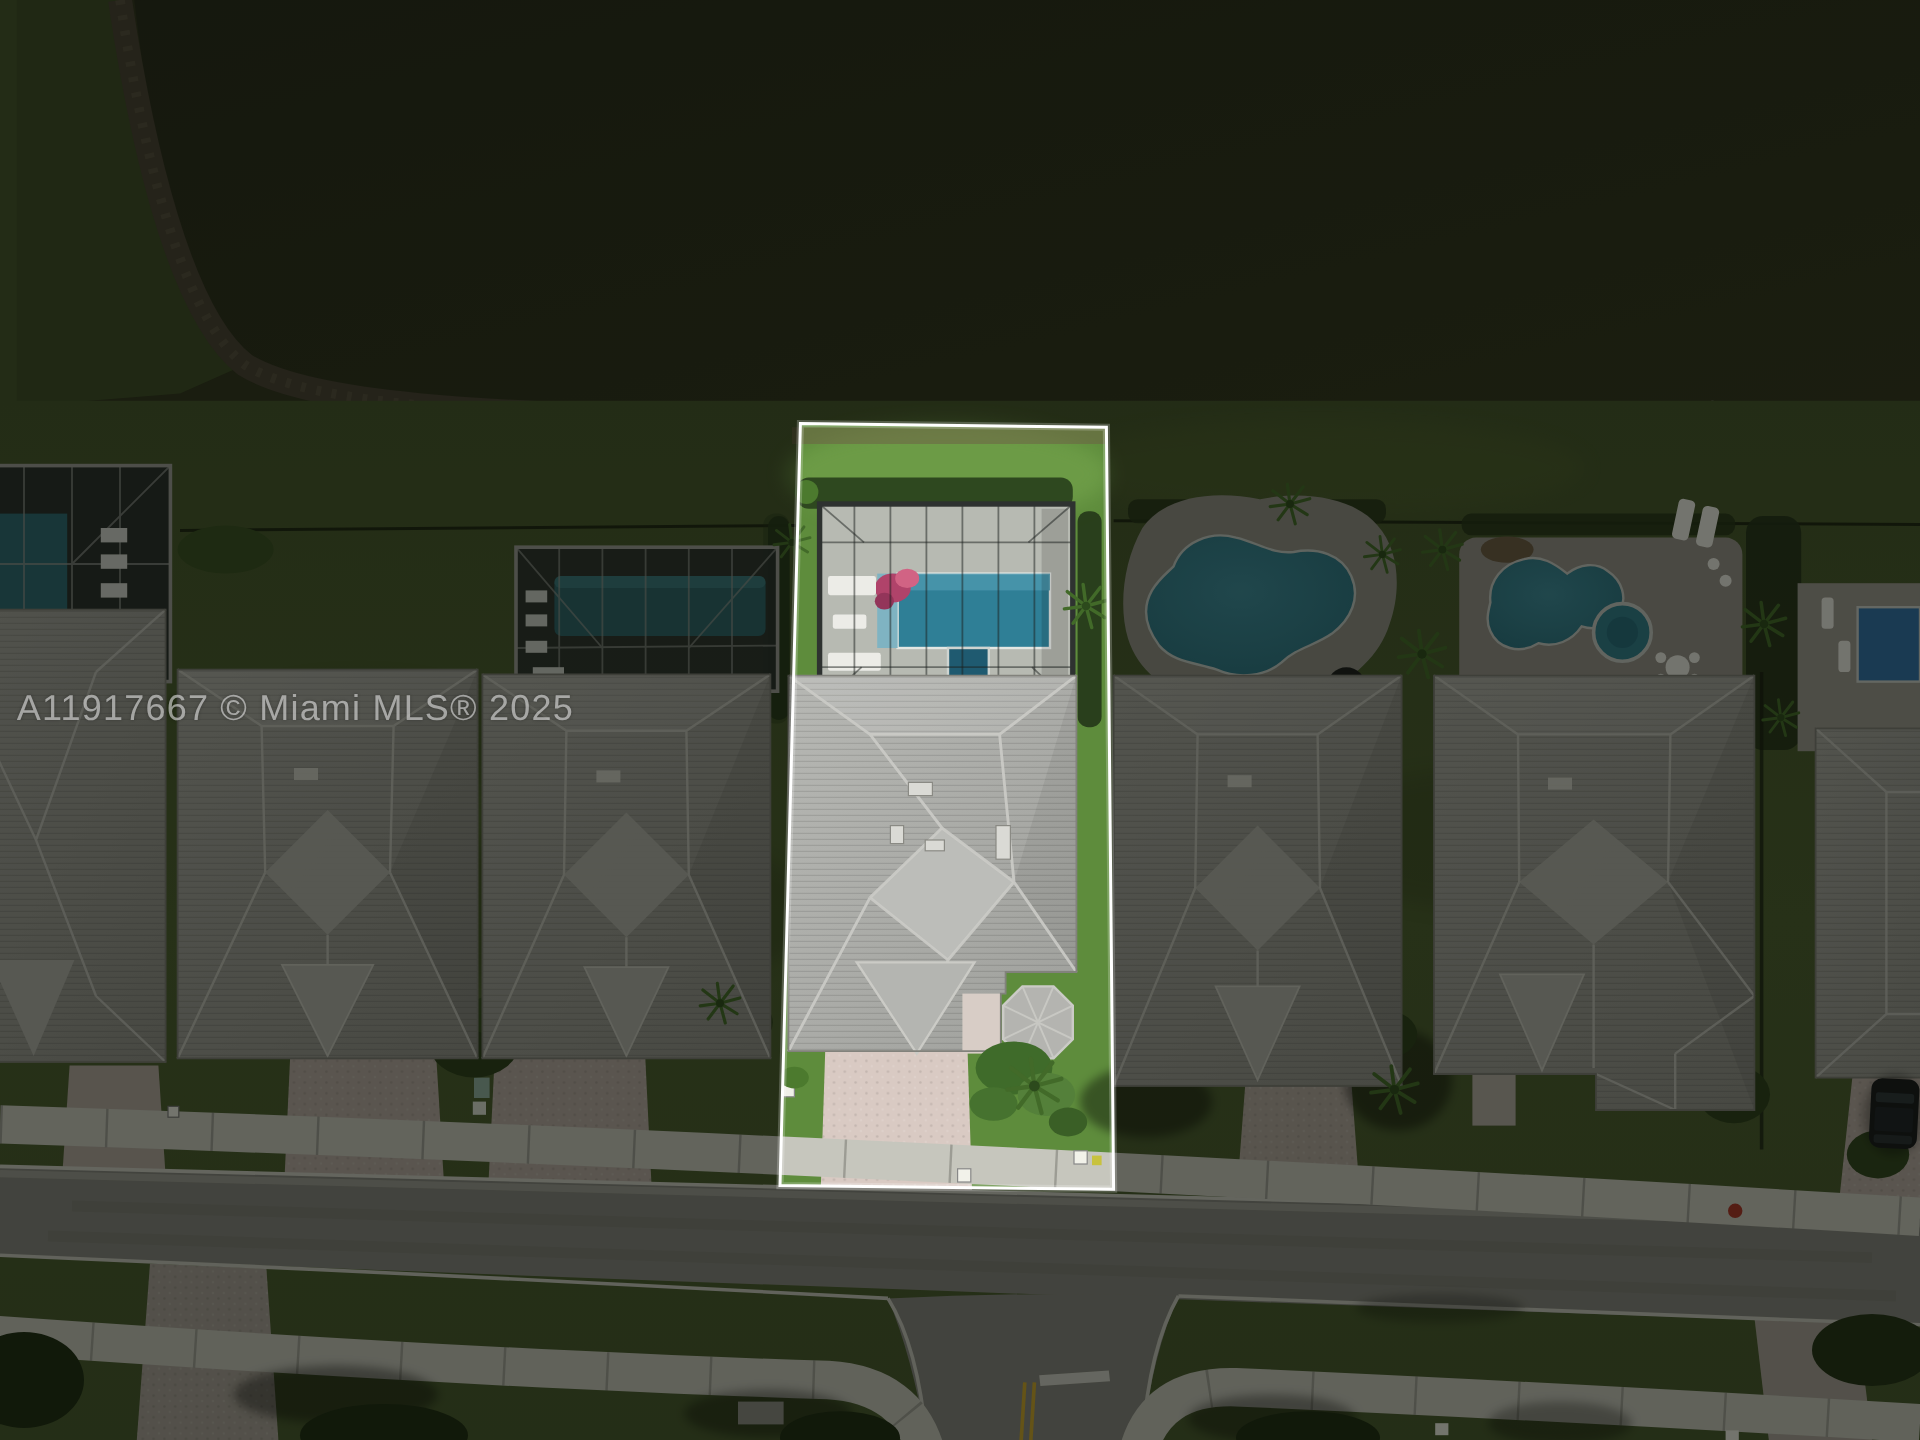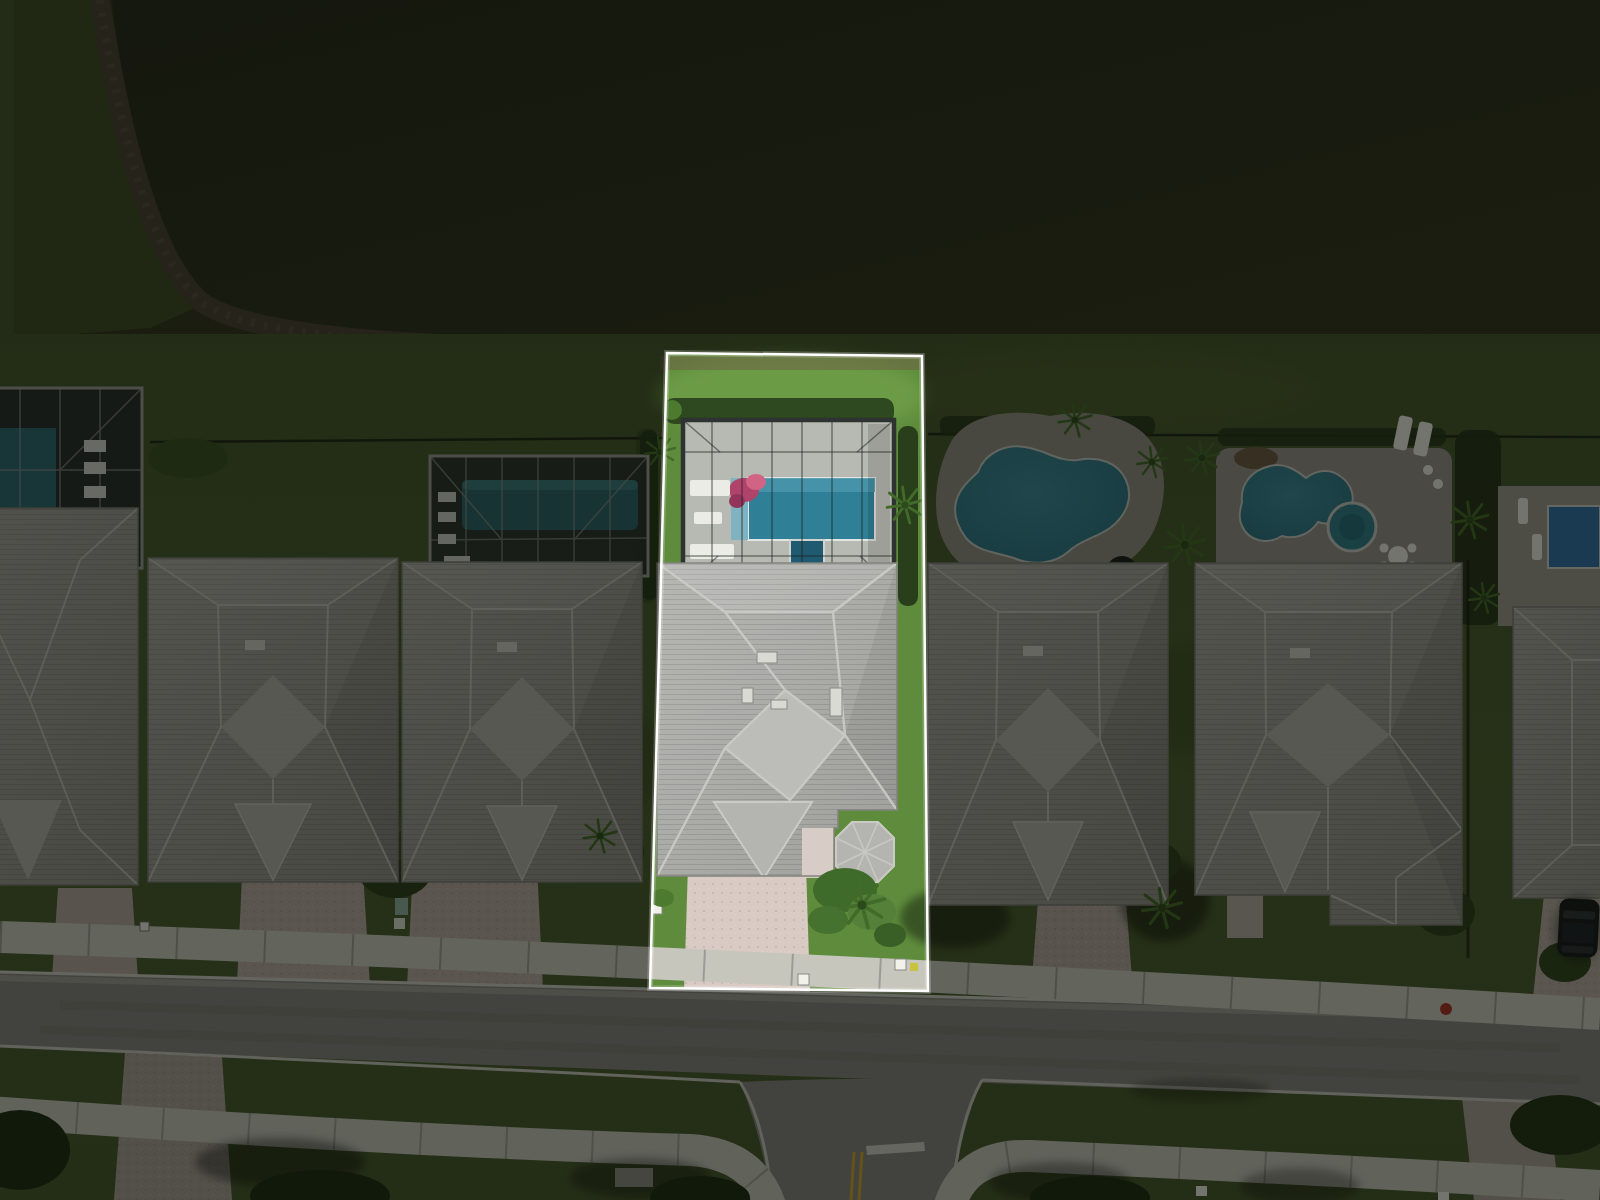--- a/index.html
+++ b/index.html
@@ -455,13 +455,14 @@
     <rect x="4" y="12" width="32" height="8" rx="2" fill="#2b3238"></rect>
     <rect x="4" y="24" width="32" height="20" rx="2" fill="#1d2126"></rect>
     <rect x="4" y="47" width="32" height="7" rx="2" fill="#262c31"></rect>
   </g>
 
   <path fill-rule="evenodd" fill="rgba(7,9,4,0.52)" d="M0,0 H1600 V1200 H0 Z M667,353 L922,356 L928,991 L650,988 Z"></path>
   <polygon points="667,353 922,356 928,991 650,988" fill="none" stroke="#ffffff" stroke-width="6" opacity="0.22"></polygon>
   <polygon points="667,353 922,356 928,991 650,988" fill="none" stroke="#ffffff" stroke-width="2.5"></polygon>
 </svg>
 
+<div class="watermark">A11917667 © Miami MLS® 2025</div>
 </div>
 
 </body></html>

